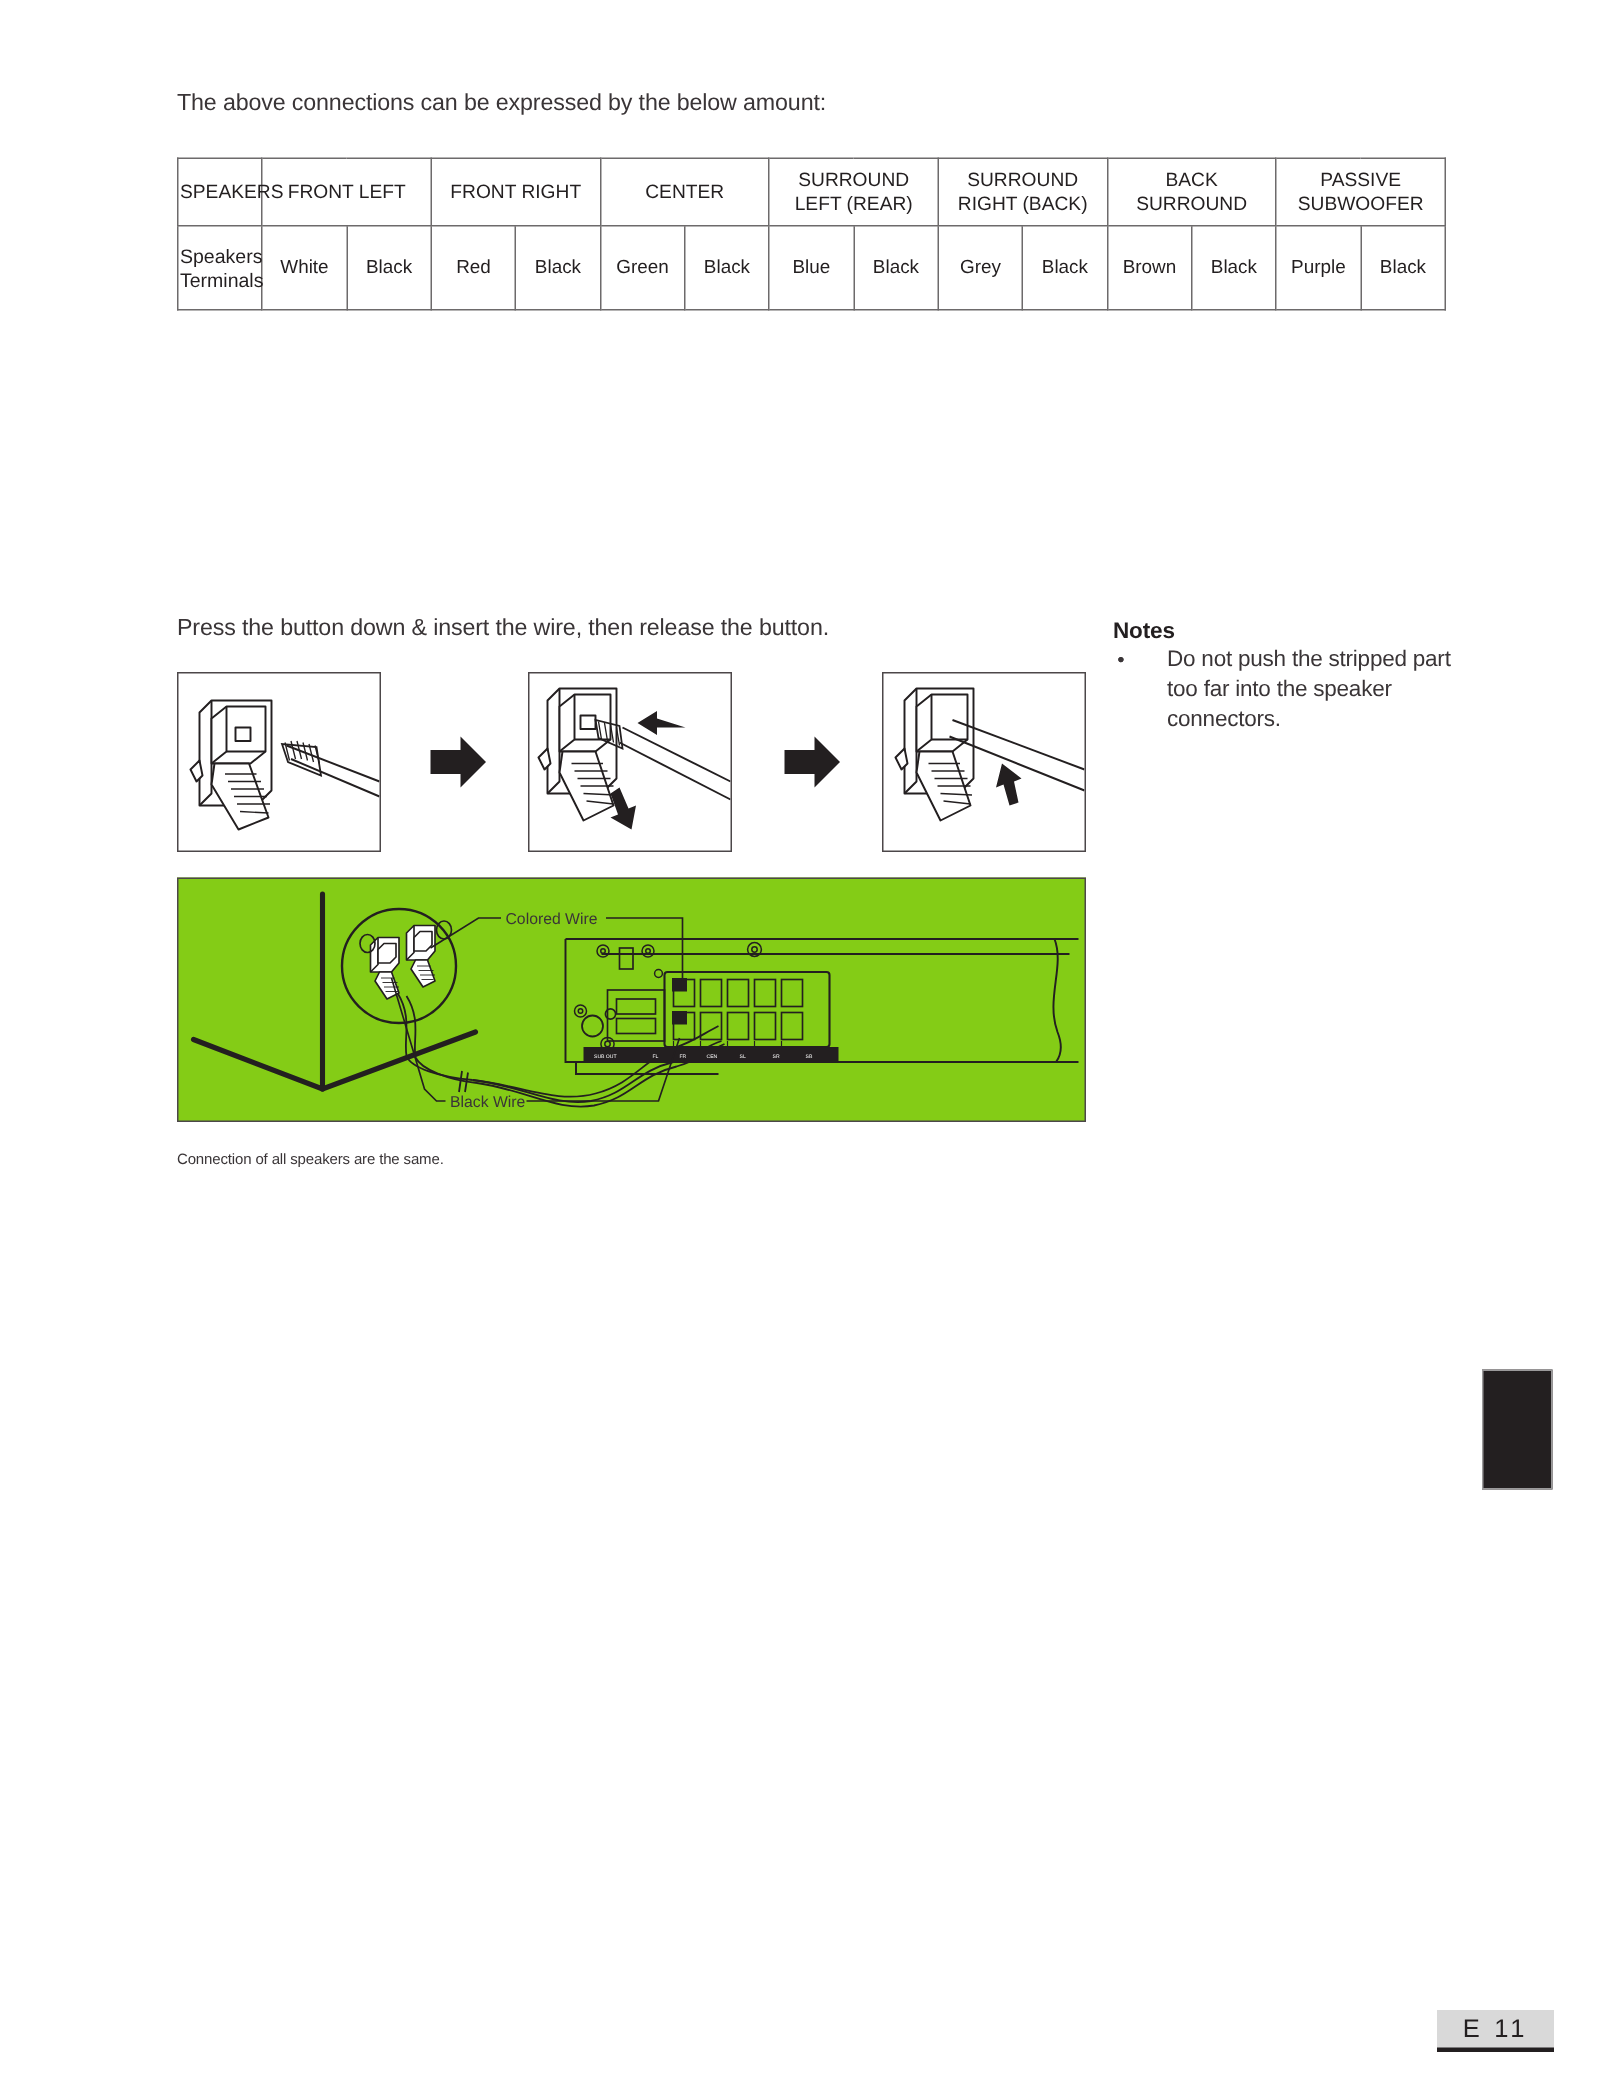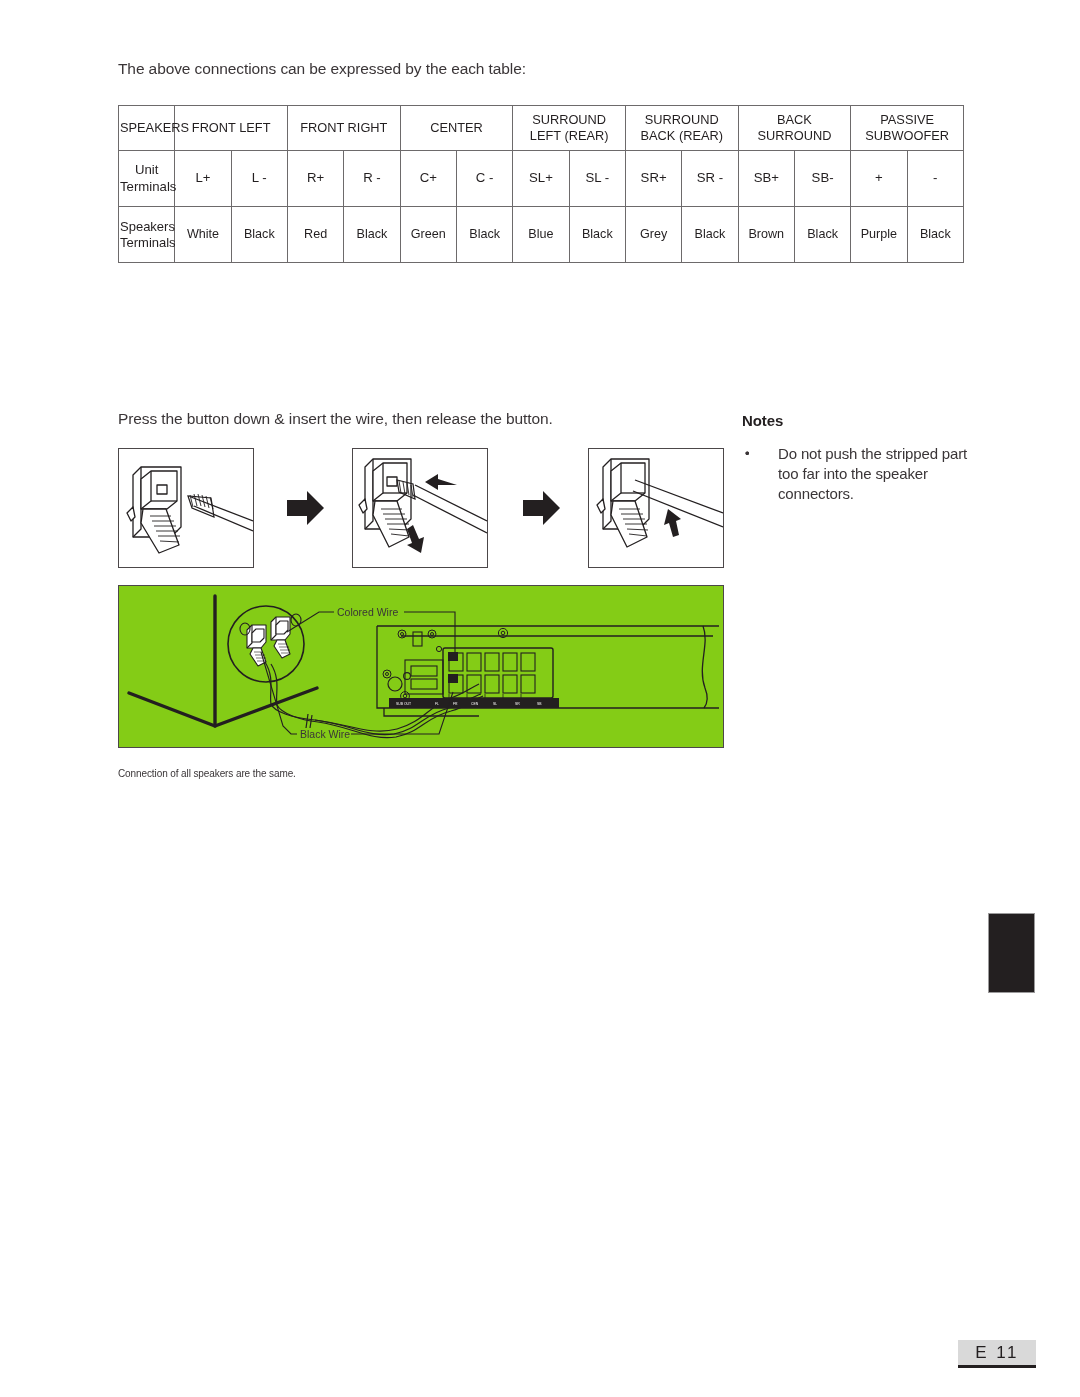--- a/index.html
+++ b/index.html
@@ -124,21 +124,21 @@
   .notes-block {
     position: absolute;
     left: 742px;
     top: 412px;
     width: 236px;
   }
   .notes-title {
     font-size: 15px;
     font-weight: bold;
     color: #231f20;
-    margin: 0 0 15px 0;
+    margin: 0 0 1px 0;
     letter-spacing: -0.1px;
   }
   .notes-list {
     list-style: none;
     margin: 0;
     padding: 0;
   }
   .notes-list li {
     position: relative;
     padding-left: 36px;
@@ -184,67 +184,47 @@
     font-size: 17px;
     letter-spacing: 2.5px;
     color: #231f20;
   }
 </style>
 </head>
 <body>
 
 <div class="page">
 
-  <div class="intro-line">The above connections can be expressed by the each table:</div>
+  <div class="intro-line">The above connections can be expressed by the below amount:</div>
 
   <table class="conn-table">
     <tbody>
       <tr class="hdr-row">
         <td>SPEAKERS</td>
         <td colspan="2">FRONT LEFT</td>
         <td colspan="2">FRONT RIGHT</td>
         <td colspan="2">CENTER</td>
         <td colspan="2">
           <div>SURROUND</div>
           <div>LEFT (REAR)</div>
         </td>
         <td colspan="2">
           <div>SURROUND</div>
-          <div>BACK (REAR)</div>
+          <div>RIGHT (BACK)</div>
         </td>
         <td colspan="2">
           <div>BACK</div>
           <div>SURROUND</div>
         </td>
         <td colspan="2">
           <div>PASSIVE</div>
           <div>SUBWOOFER</div>
         </td>
       </tr>
 
-      <tr class="unit-row">
-        <td class="rowlabel">
-          <div>Unit</div>
-          <div>Terminals</div>
-        </td>
-        <td>L+</td>
-        <td>L -</td>
-        <td>R+</td>
-        <td>R -</td>
-        <td>C+</td>
-        <td>C -</td>
-        <td>SL+</td>
-        <td>SL -</td>
-        <td>SR+</td>
-        <td>SR -</td>
-        <td>SB+</td>
-        <td>SB-</td>
-        <td>+</td>
-        <td>-</td>
-      </tr>
 
 
       <tr class="spk-row">
         <td class="rowlabel">
           <div>Speakers</div>
           <div>Terminals</div>
         </td>
         <td>White</td>
         <td>Black</td>
         <td>Red</td>

